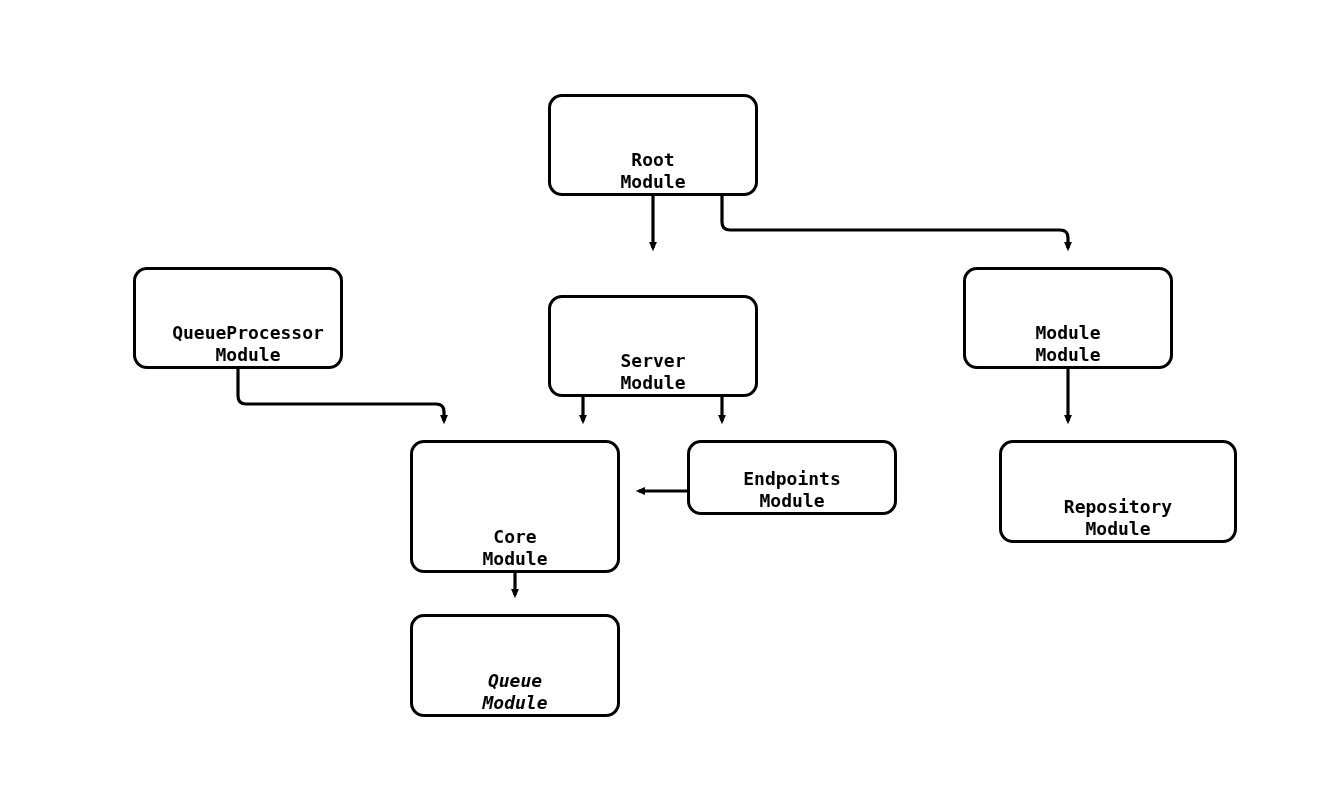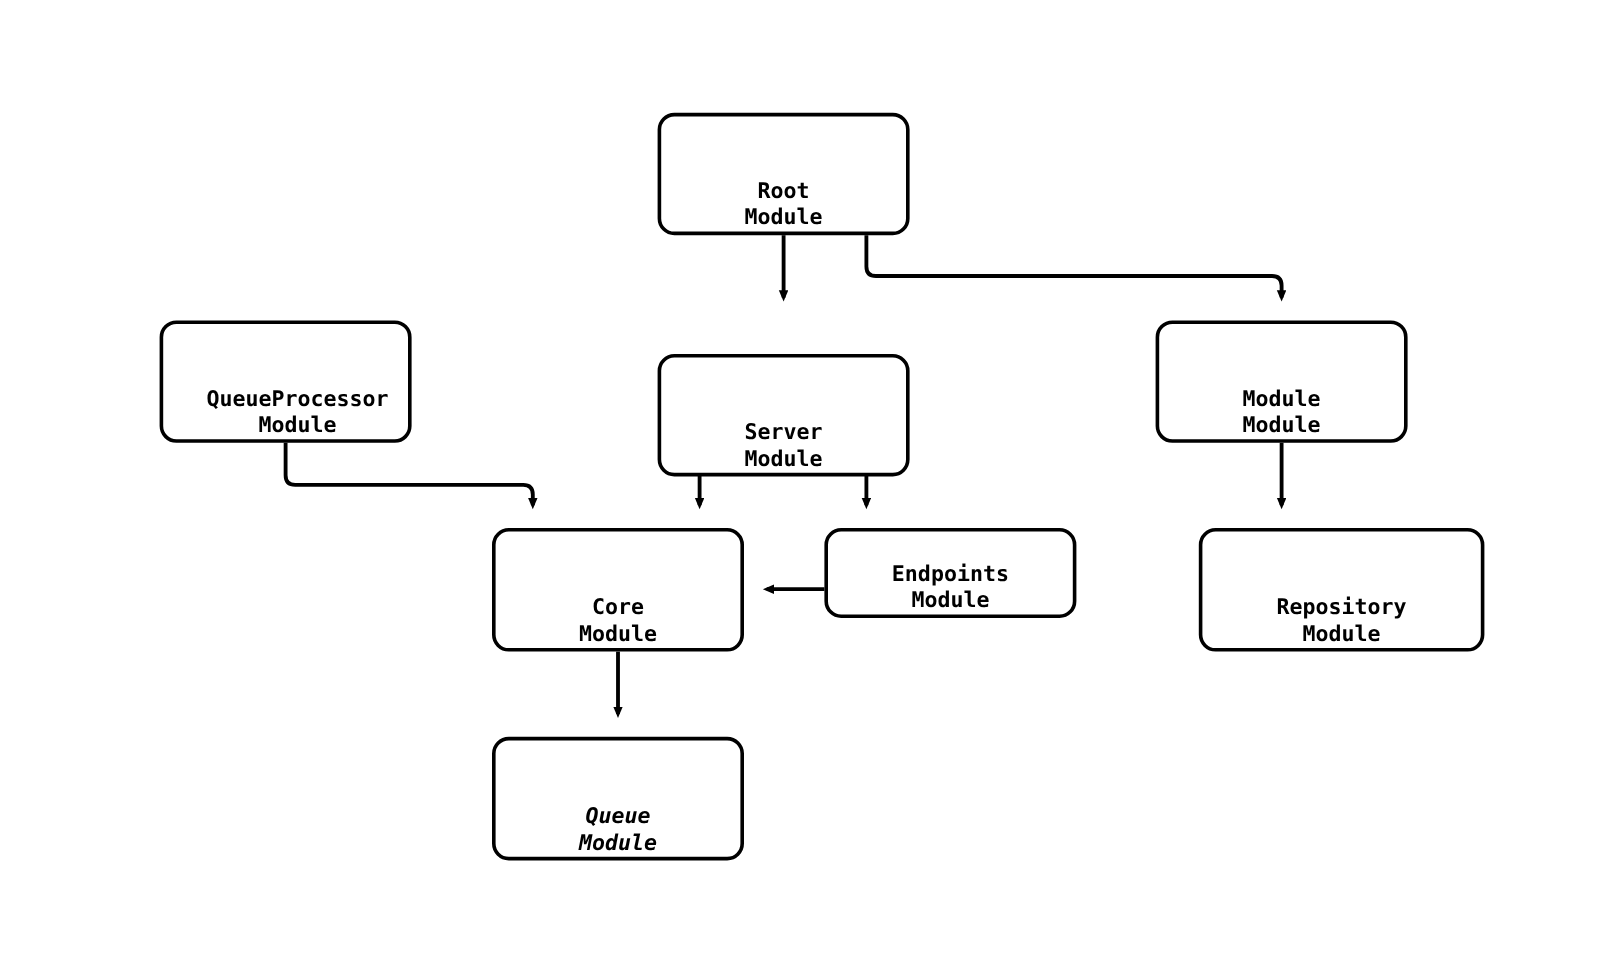--- a/index.html
+++ b/index.html
@@ -88,21 +88,21 @@
   <div class="node" style="left:548px; top:267px; width:210px; height:102px;margin-top:28px;">
     <div class="node-label">Server</div>
     <div class="node-label">Module</div>
   </div>
 
   <div class="node" style="left:963px; top:267px; width:210px; height:102px;">
     <div class="node-label">Module</div>
     <div class="node-label">Module</div>
   </div>
 
-  <div class="node" style="left:410px; top:440px; width:210px; height:103px;">
+  <div class="node" style="left:410px; top:440px; width:210px; height:133px;">
     <div class="node-label">Core</div>
     <div class="node-label">Module</div>
   </div>
 
   <div class="node" style="left:687px; top:440px; width:210px; height:75px;">
     <div class="node-label">Endpoints</div>
     <div class="node-label">Module</div>
   </div>
 
   <div class="node" style="left:963px; top:440px; width:238px; height:103px;margin-left:36px;">

